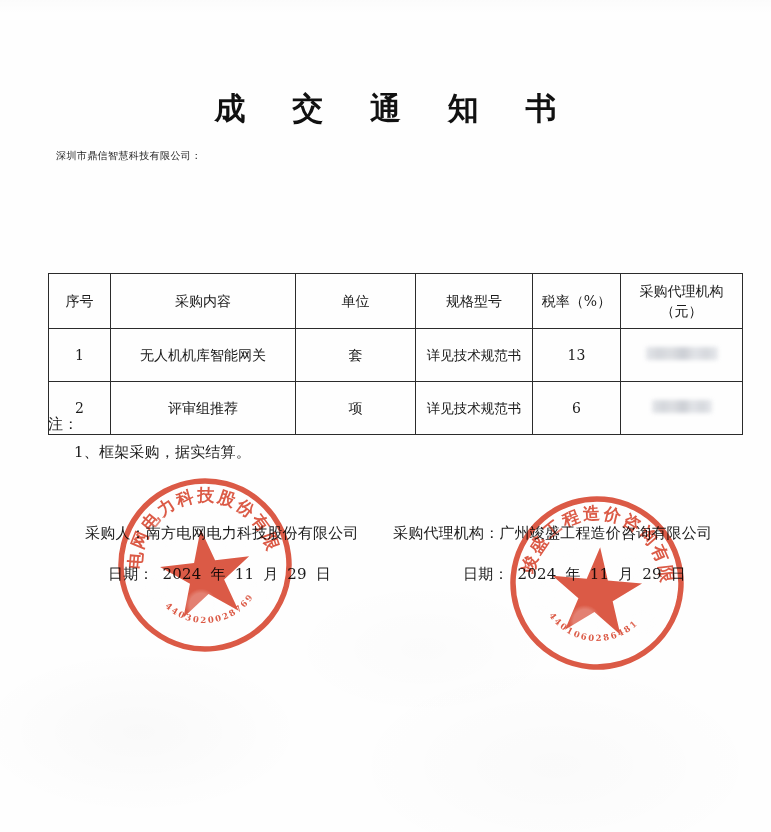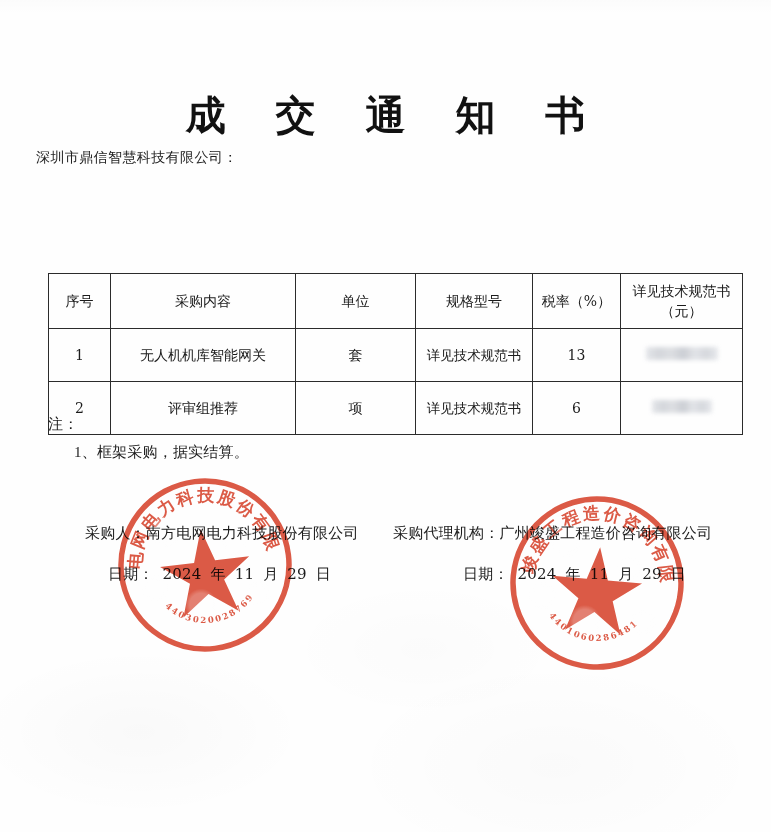--- a/index.html
+++ b/index.html
@@ -35,33 +35,33 @@
       radial-gradient(ellipse 200px 100px at 55% 78%, rgba(0,0,0,0.012), rgba(0,0,0,0) 70%),
       linear-gradient(180deg, rgba(0,0,0,0.012) 0px, rgba(0,0,0,0) 14px);
   }
 
   .doc-title {
     position: absolute;
     top: 88px;
     left: 0;
     width: 771px;
     text-align: center;
-    font-size: 40px;
+    font-size: 31px;
     font-weight: 700;
     letter-spacing: 18px;
     text-indent: 18px;
     font-family: "DejaVu Serif", "Liberation Serif", serif;
     color: #111111;
   }
 
   .recipient {
     position: absolute;
     top: 149px;
-    left: 36px;
-    font-size: 14px;
+    left: 56px;
+    font-size: 10px;
     letter-spacing: 0.4px;
     color: #1c1c1c;
   }
 
   .body-para {
     position: absolute;
     top: 196px;
     left: 48px;
     width: 672px;
     font-size: 15.5px;
@@ -133,21 +133,20 @@
     color: #1c1c1c;
   }
   .notes-label {
     line-height: 26px;
     letter-spacing: 0.2px;
   }
   .note-line {
     line-height: 30px;
     padding-left: 26px;
     letter-spacing: 0.2px;
-    font-family: Liberation Serif, serif;
   }
 
   
   .sign-row {
     position: absolute;
     left: 0;
     width: 771px;
     font-size: 15px;
     color: #1c1c1c;
   }
@@ -235,21 +234,21 @@
 
 
   <table class="award-table">
     <thead>
       <tr>
         <td class="col-no">序号</td>
         <td class="col-item">采购内容</td>
         <td class="col-unit">单位</td>
         <td class="col-spec">规格型号</td>
         <td class="col-tax">税率（%）</td>
-        <td class="col-price">详见技术规范书（元）</td>
+        <td class="col-price">采购代理机构（元）</td>
       </tr>
     </thead>
     <tbody>
       <tr>
         <td>1</td>
         <td>无人机机库智能网关</td>
         <td>套</td>
         <td class="spec-cell">详见技术规范书</td>
         <td>13</td>
         <td>

